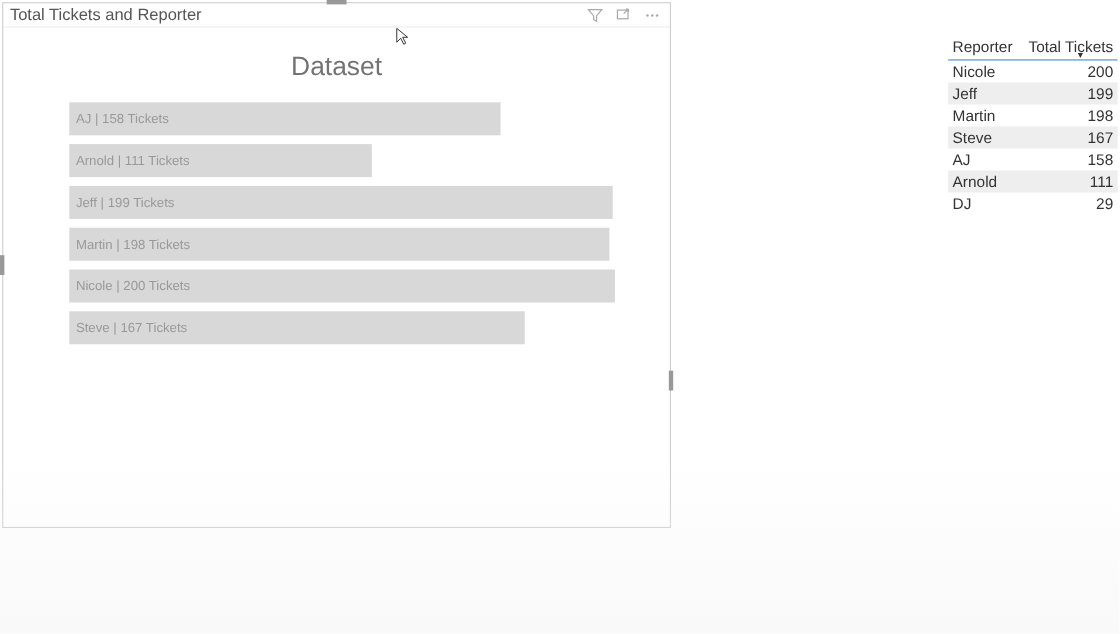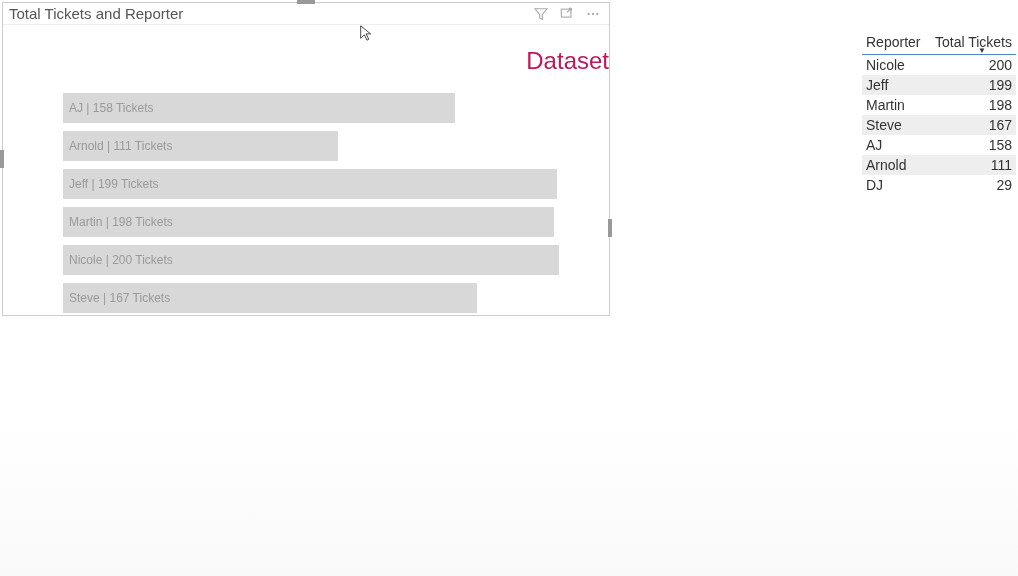--- a/index.html
+++ b/index.html
@@ -9,21 +9,21 @@
       font-family: 'Segoe UI', Tahoma, sans-serif;
       background: #ffffff;
       position: relative;
       overflow: hidden;
     }
     .visual-container {
       position: absolute;
       top: 2px;
       left: 2px;
       width: 608px;
-      height: 314px;
+      height: 478px;
       border: 1px solid #ccc;
       background: #fff;
     }
     .visual-header {
       display: flex;
       align-items: center;
       justify-content: space-between;
       padding: 2px 6px;
       border-bottom: 1px solid #eee;
     }
@@ -42,23 +42,23 @@
       width: 16px;
       height: 16px;
       display: flex;
       align-items: center;
       justify-content: center;
       cursor: pointer;
       opacity: 0.55;
     }
     .visual-action-icon svg { width: 14px; height: 14px; }
     .chart-title {
-      text-align: right;
+      text-align: center;
       font-size: 24px;
-      color: #be185d;
+      color: #737373;
       margin: 22px 0 18px;
       font-weight: 400;
     }
     .bars-wrap {
       padding: 0 50px 0 60px;
     }
     .bar-row {
       position: relative;
       height: 30px;
       margin-bottom: 8px;

